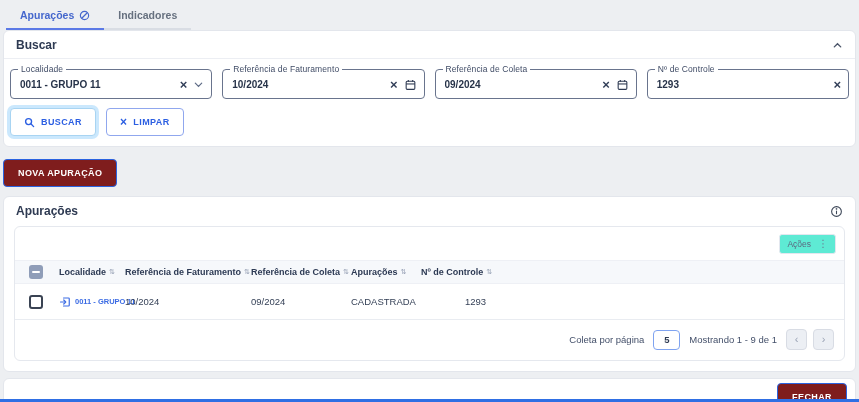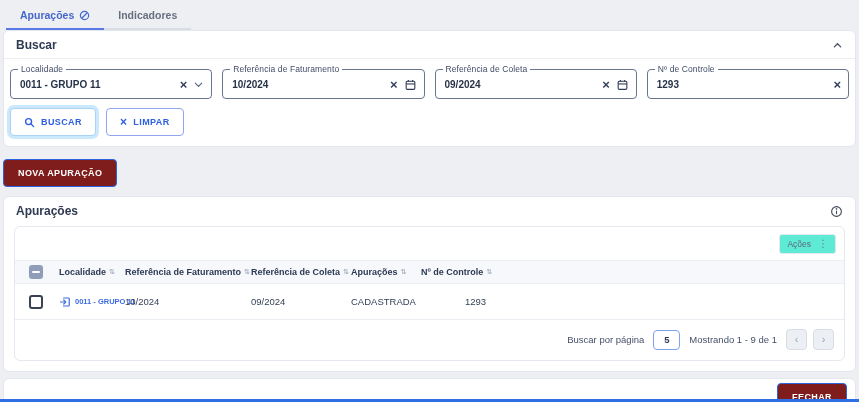--- a/index.html
+++ b/index.html
@@ -301,21 +301,21 @@
             </span>
             <a class="row-link">0011 - GRUPO 11</a>
           </div>
           <div>10/2024</div>
           <div>09/2024</div>
           <div>CADASTRADA</div>
           <div class="cell-controle">1293</div>
         </div>
 
         <div class="pagination">
-          <span>Buscar por página</span>
+          <span>Coleta por página</span>
           <div class="pp-box">5</div>
           <span>Mostrando 1 - 9 de 1</span>
           <button class="pg-btn">‹</button>
           <button class="pg-btn">›</button>
         </div>
       </div>
     </section>
 
     <footer class="panel footer">
       <button class="btn primary">FECHAR</button>

